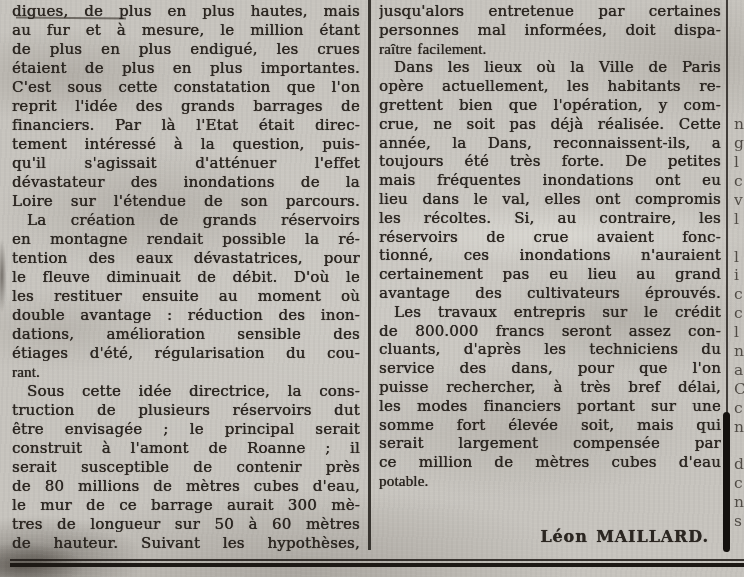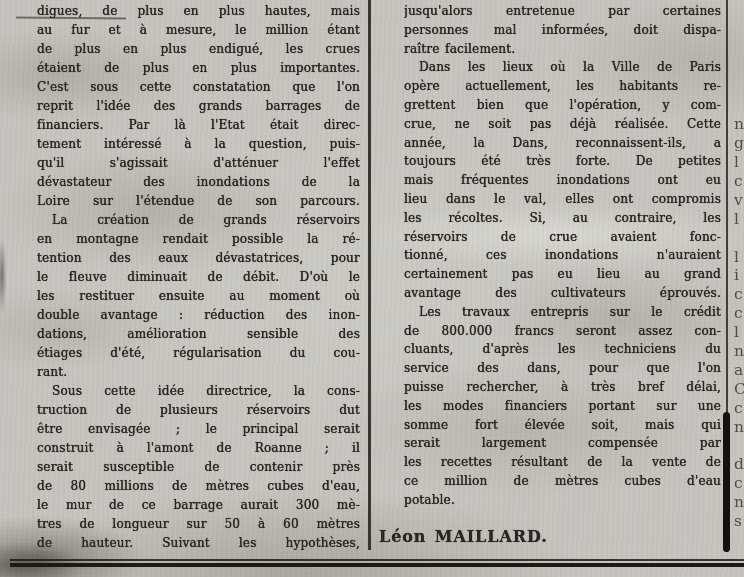--- a/index.html
+++ b/index.html
@@ -24,33 +24,32 @@
   .grain {
     position:absolute; inset:0; pointer-events:none;
     background-image:
       repeating-linear-gradient(92deg, rgba(0,0,0,.025) 0 2px, transparent 2px 5px),
       repeating-linear-gradient(2deg, rgba(255,255,255,.03) 0 1px, transparent 1px 4px);
   }
   .col { position:absolute; top:2px; }
   .col-left  { left:12px;  width:348px; }
   .col-right { left:379px; width:342px; }
   .line {
-    height:19px; line-height:19px; font-size:12px;
+    height:19px; line-height:19px; font-size:15px;
     text-align:justify; text-align-last:justify; text-justify:inter-word;
     overflow:hidden; white-space:nowrap;
     letter-spacing:.2px; word-spacing:1.5px;
     text-shadow:0 0 .7px rgba(44,38,32,.9), .4px .4px .6px rgba(44,38,32,.35);
-    margin-left:25px;
   }
   .col-right .line { height:18.8px; line-height:18.8px; }
   .line.indent { text-indent:15px; }
-  .line.short  { text-align-last:left; }
+  .line.short  { text-align-last:left;font-family:Liberation Serif, serif; }
   .sig {
     position:absolute; left:379px; top:527px; width:330px;
-    font-weight:bold; font-size:16px;
+    text-align:right; font-weight:bold; font-size:16px;
     letter-spacing:.9px; word-spacing:2px;
     text-shadow:0 0 .8px rgba(30,25,20,.9);
   }
   .divider {
     position:absolute; left:368px; top:0; width:2.5px; height:550px;
     background:#26221e; opacity:.88;
   }
   .right-rule {
     position:absolute; left:726px; top:0; width:2px; height:552px;
     background:#2a2622; opacity:.85;
@@ -138,21 +137,20 @@
       <div class="line">certainement pas eu lieu au grand</div>
       <div class="line">avantage des cultivateurs éprouvés.</div>
       <div class="line indent">Les travaux entrepris sur le crédit</div>
       <div class="line">de 800.000 francs seront assez con-</div>
       <div class="line">cluants, d'après les techniciens du</div>
       <div class="line">service des dans, pour que l'on</div>
       <div class="line">puisse rechercher, à très bref délai,</div>
       <div class="line">les modes financiers portant sur une</div>
       <div class="line">somme fort élevée soit, mais qui</div>
       <div class="line">serait largement compensée par</div>
-      <div class="line">les recettes résultant de la vente de</div>
       <div class="line">ce million de mètres cubes d'eau</div>
       <div class="line short">potable.</div>
     </div>
 
   <div class="sig">Léon MAILLARD.</div>
 
   <div class="right-rule"></div>
   <div class="right-rule-thick"></div>
   <div class="frags" id="frags">
       <div class="frag"></div>

